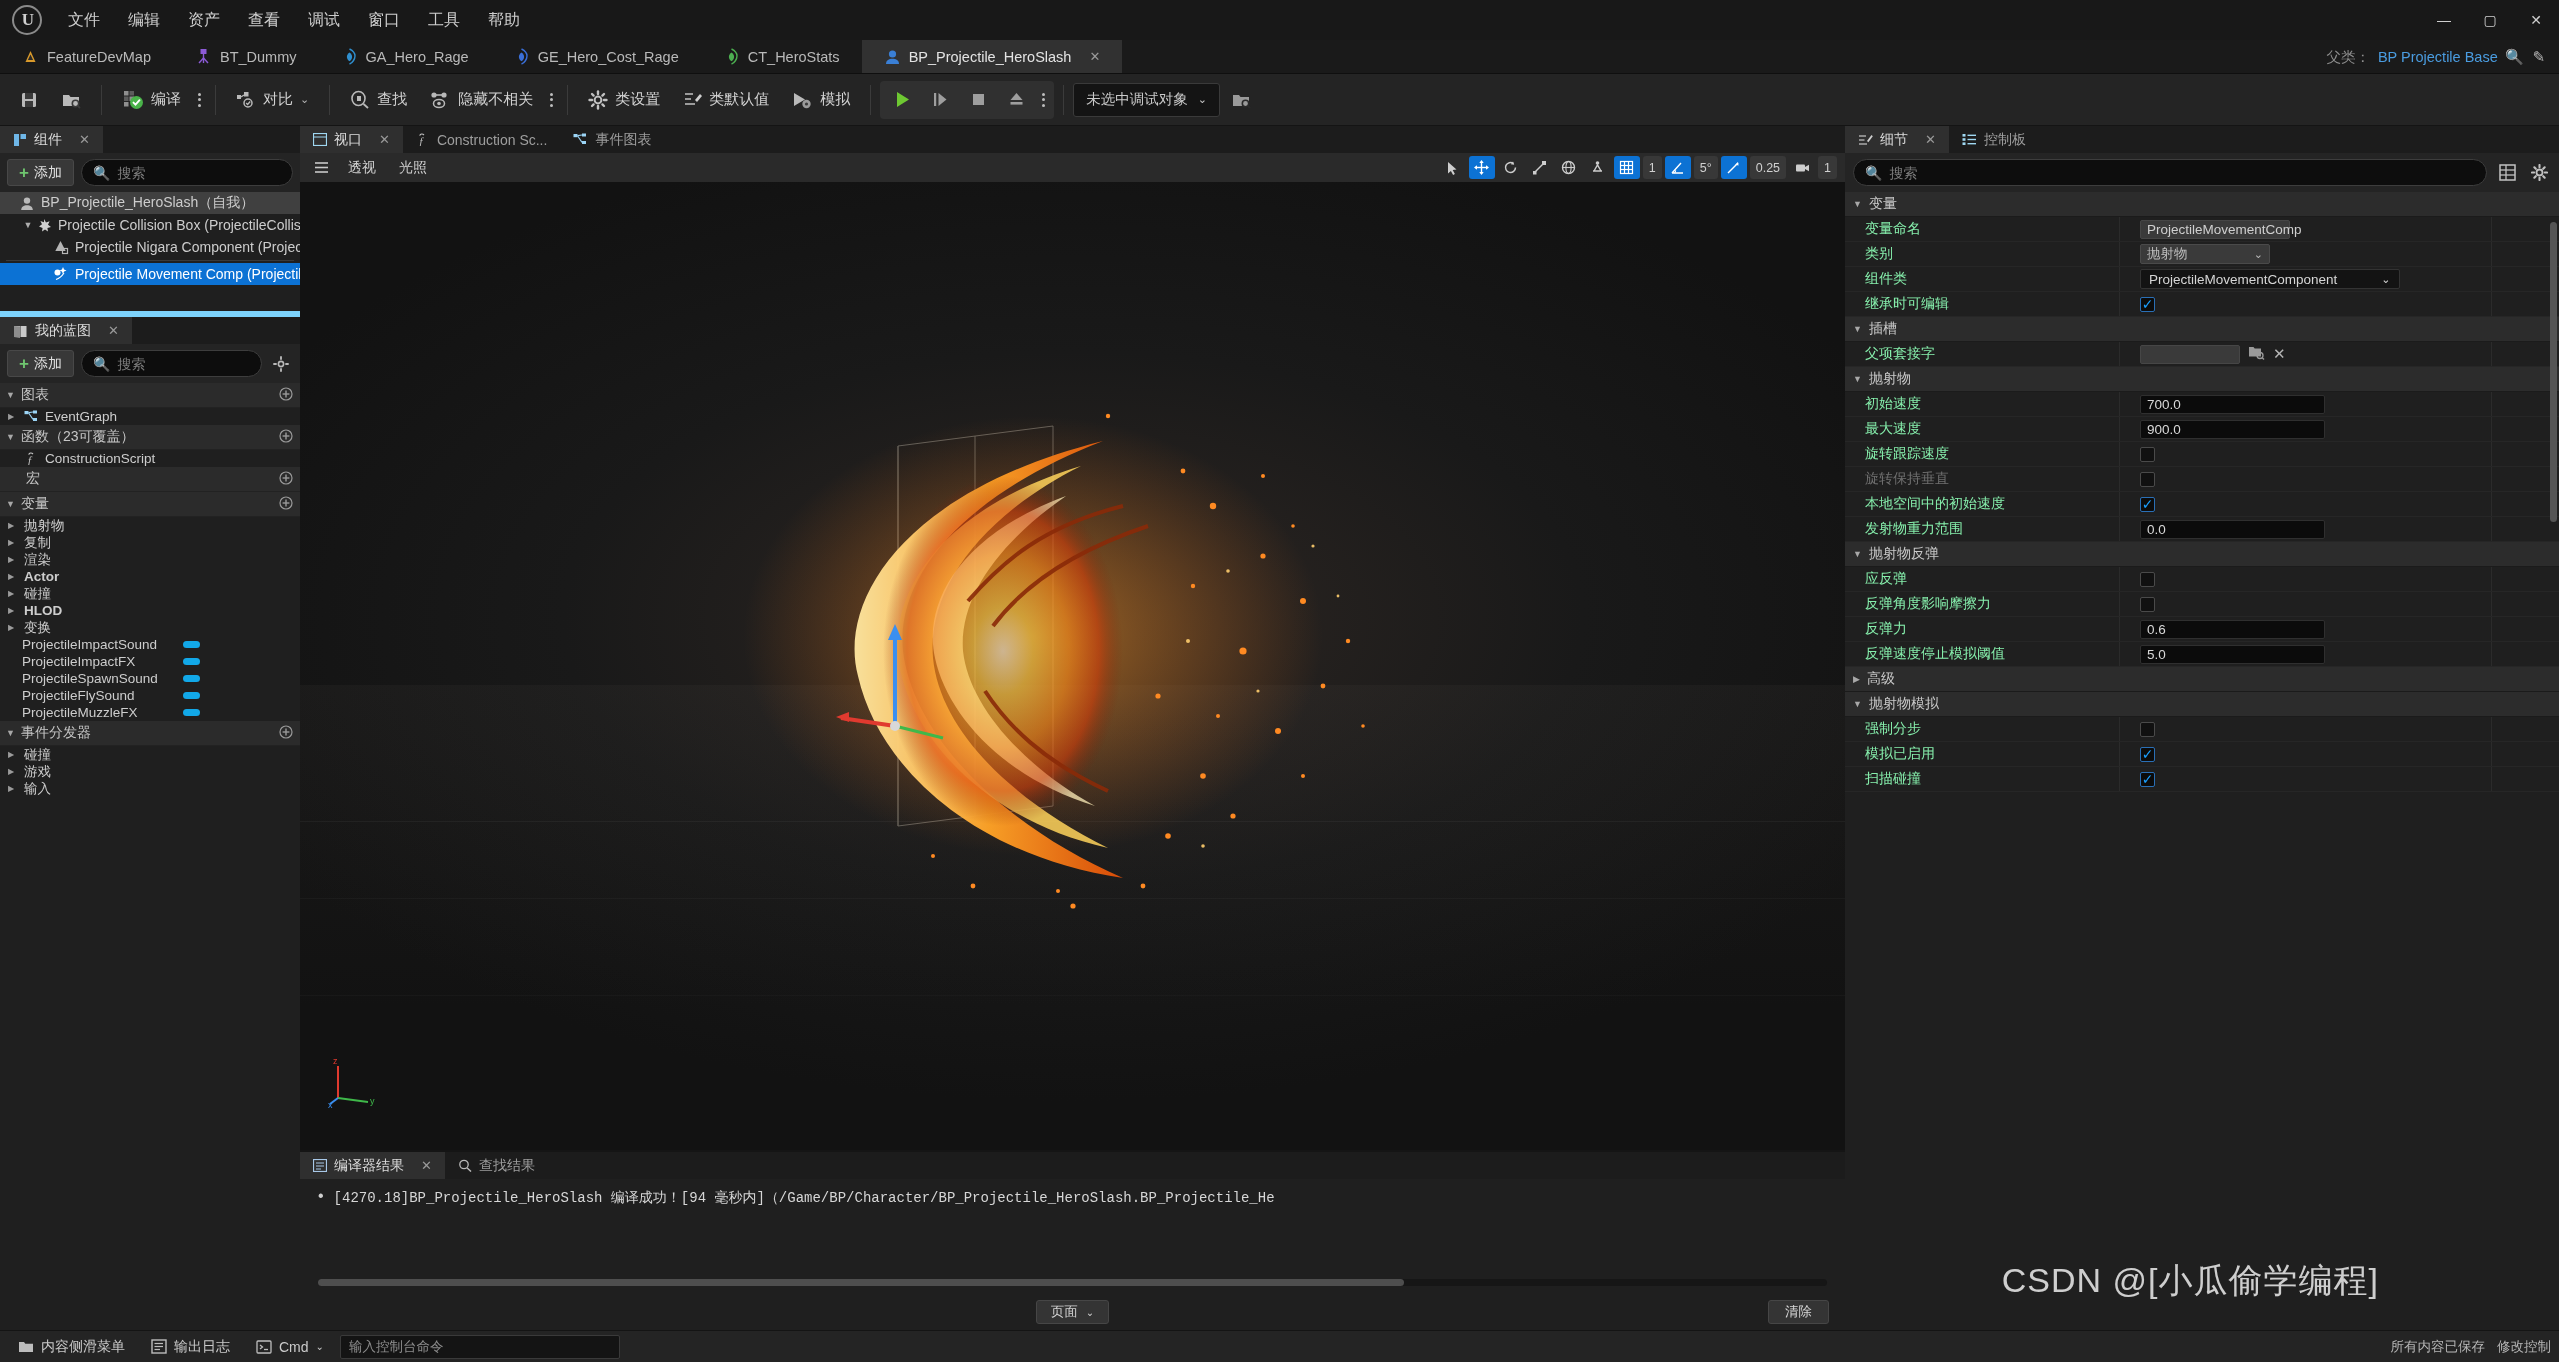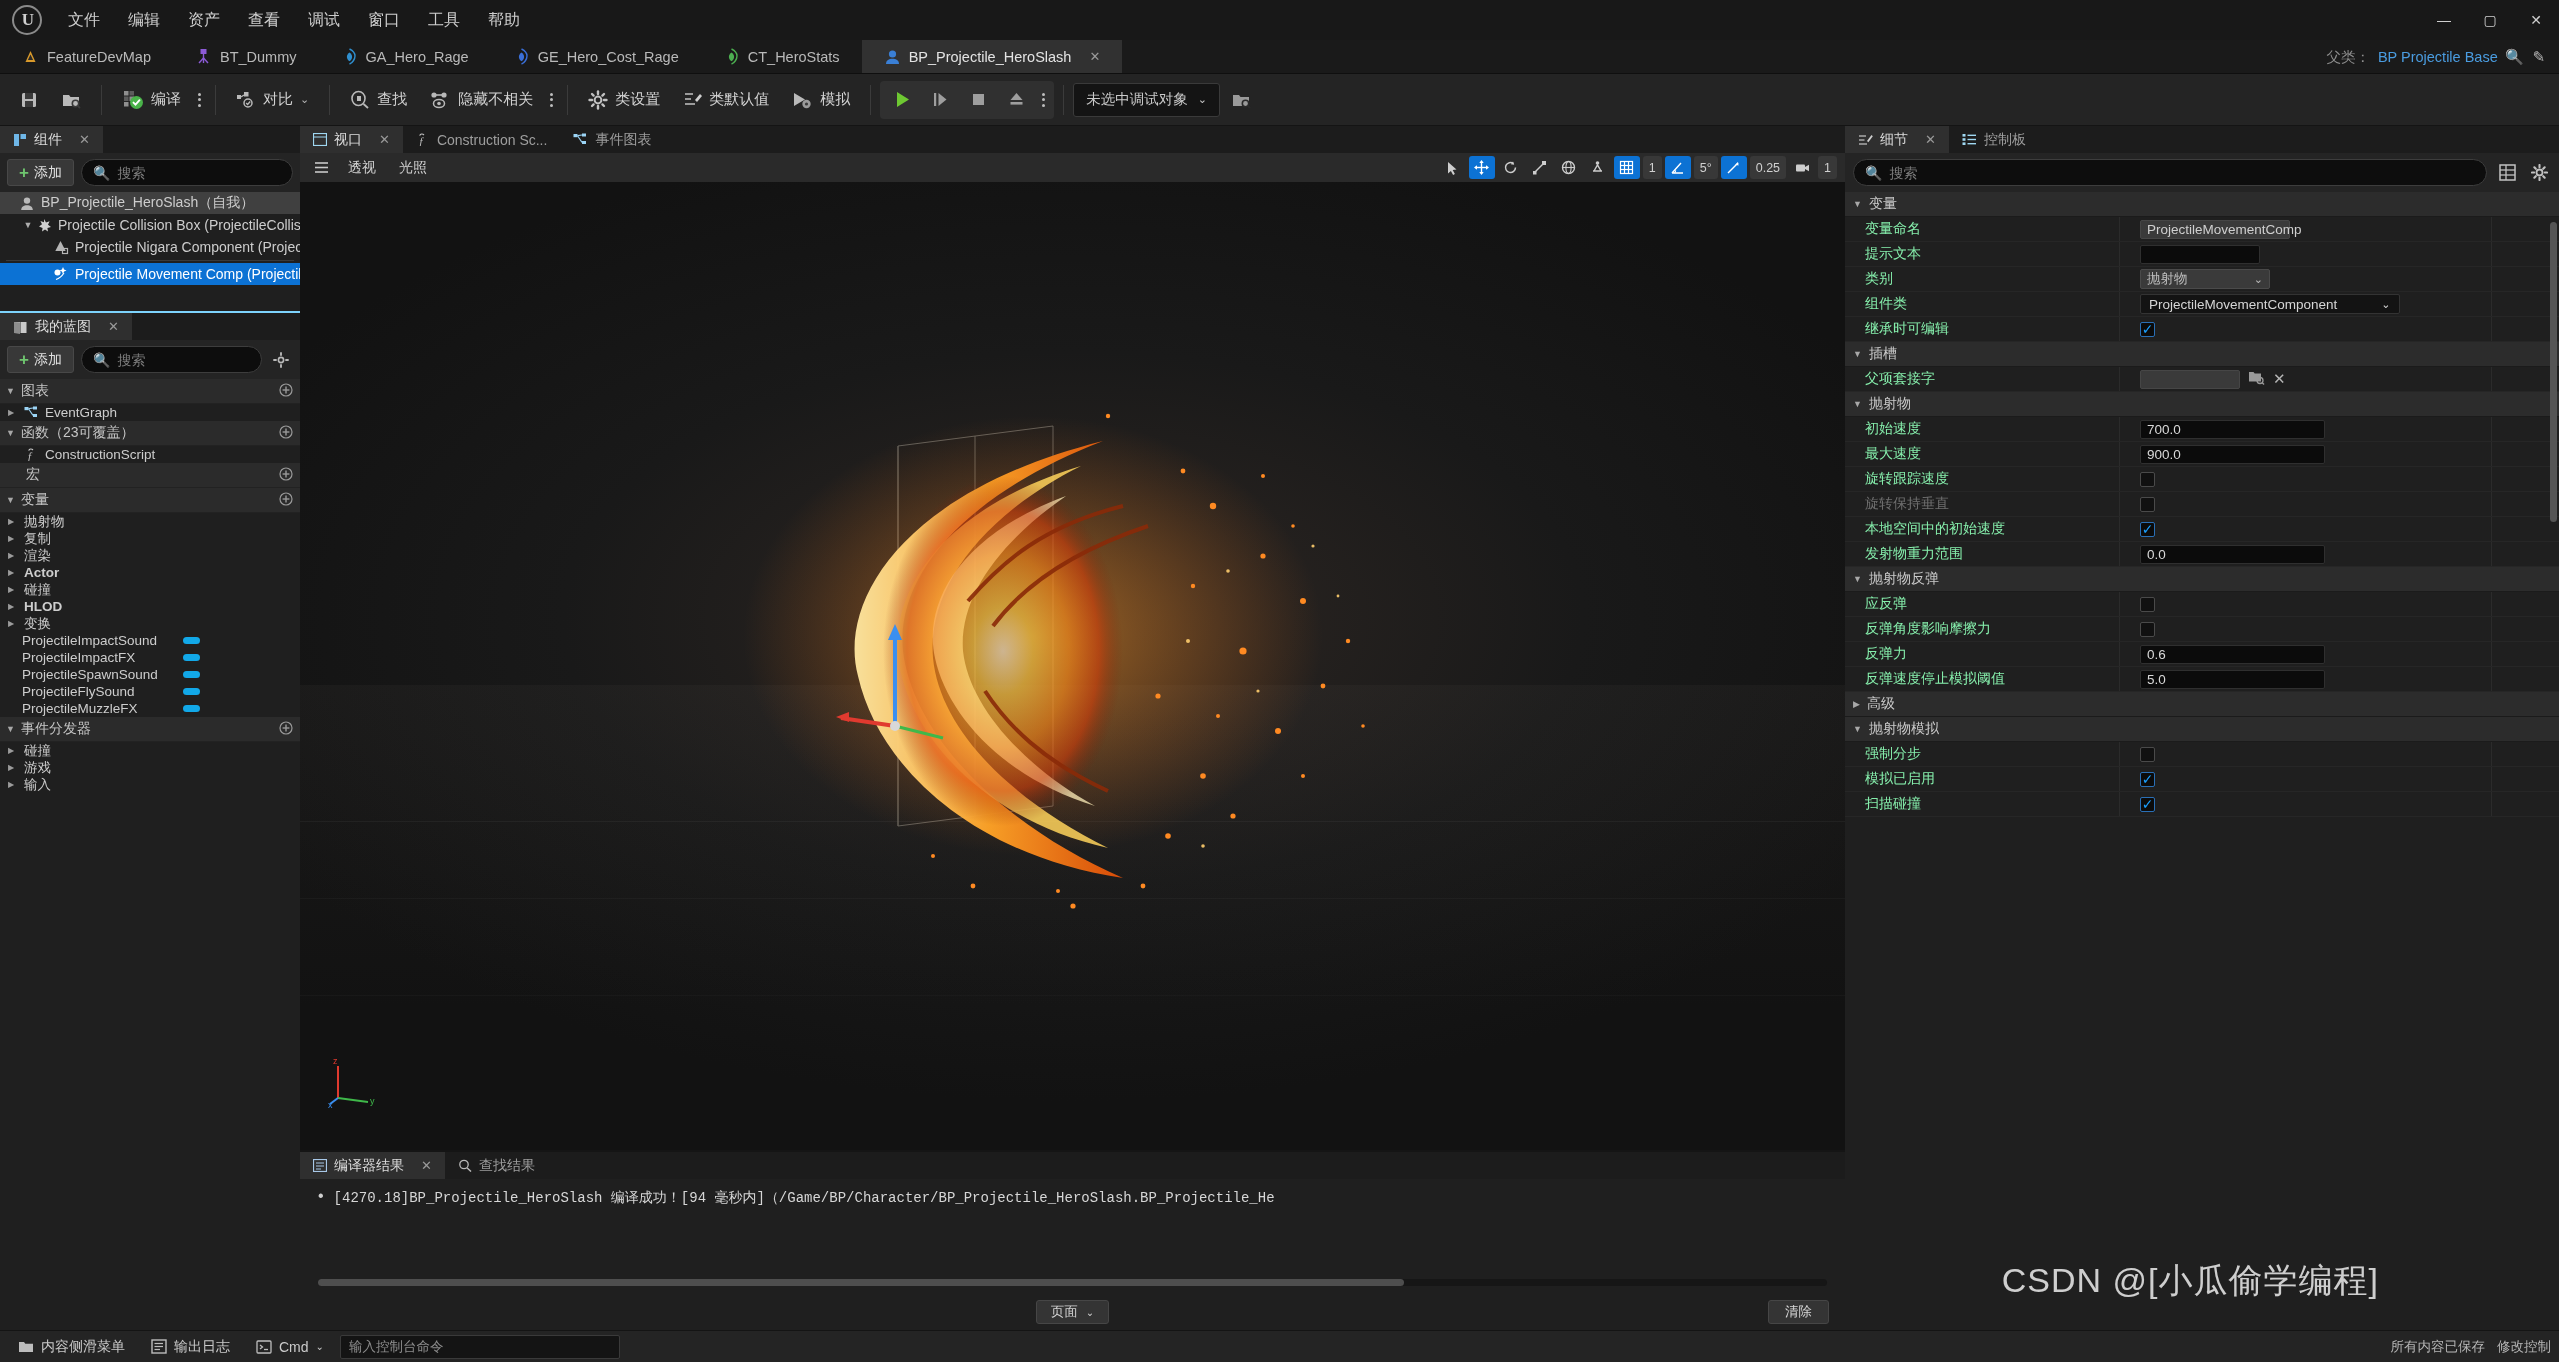--- a/index.html
+++ b/index.html
@@ -118,21 +118,21 @@
   .trow {
     height: 22px; display: flex; align-items: center; font-size: 14px;
     color: #cdcdcd; white-space: nowrap; padding-right: 4px;
   }
   .trow.sel-soft { background: #404040; }
   .trow.sel { background: #0c72d4; color: #fff; }
   .trow .arrow { width: 14px; text-align: center; font-size: 9px; color: #adadad; flex-shrink: 0; }
   .trow .ic { width: 18px; display: flex; align-items: center; justify-content: center; flex-shrink: 0; }
   .tsep { height: 1px; background: #3a3a3a; margin: 2px 6px; }
 
-  .myblueprint-panel { flex: 1; display: flex; flex-direction: column; background: #242424; min-height: 0; border-top: 2px solid #7dd3fc; }
+  .myblueprint-panel { flex: 1; display: flex; flex-direction: column; background: #242424; min-height: 0; border-top: 6px solid #7dd3fc; }
   .bp-list { flex: 1; overflow: hidden; background: #1f1f1f; }
   .cat-row {
     height: 25px; display: flex; align-items: center; gap: 6px; background: #2b2b2b;
     font-size: 14px; color: #c6c6c6; padding-left: 6px; border-bottom: 1px solid #222;
   }
   .cat-row .plusbtn { margin-left: auto; margin-right: 7px; color: #9a9a9a; font-size: 15px; }
   .item-row {
     height: 17px; display: flex; align-items: center; gap: 6px; font-size: 13.5px;
     color: #cdcdcd; padding-left: 8px;
   }
@@ -1083,27 +1083,20 @@
               <span>变量</span>
             </div>
             <div class="prow">
               <div class="plabel">变量命名</div>
               <div class="pvalue">
                 <div class="pinput readonly">ProjectileMovementComp</div>
               </div>
               <div class="prow-right-col"></div>
             </div>
             <div class="prow">
-              <div class="plabel">提示文本</div>
-              <div class="pvalue">
-                <div class="pinput empty"></div>
-              </div>
-              <div class="prow-right-col"></div>
-            </div>
-            <div class="prow">
               <div class="plabel">类别</div>
               <div class="pvalue">
                 <div class="pcombo">
                   <span>抛射物</span>
                   <span style="font-size: 11px;">⌄</span>
                 </div>
               </div>
               <div class="prow-right-col"></div>
             </div>
             <div class="prow">

